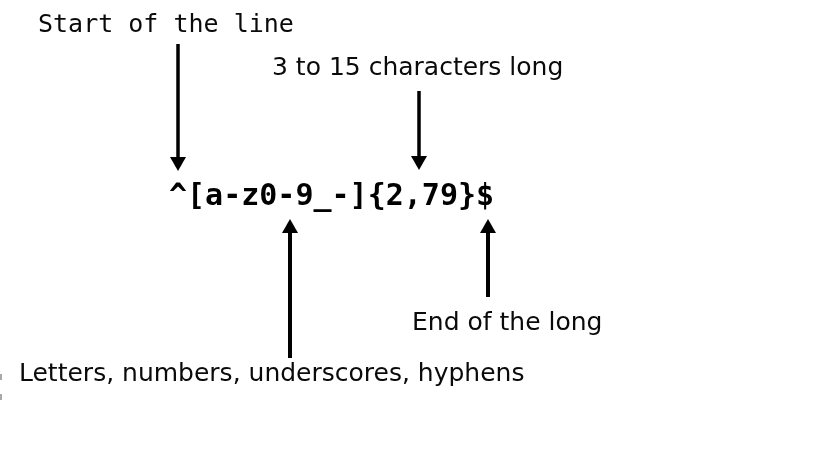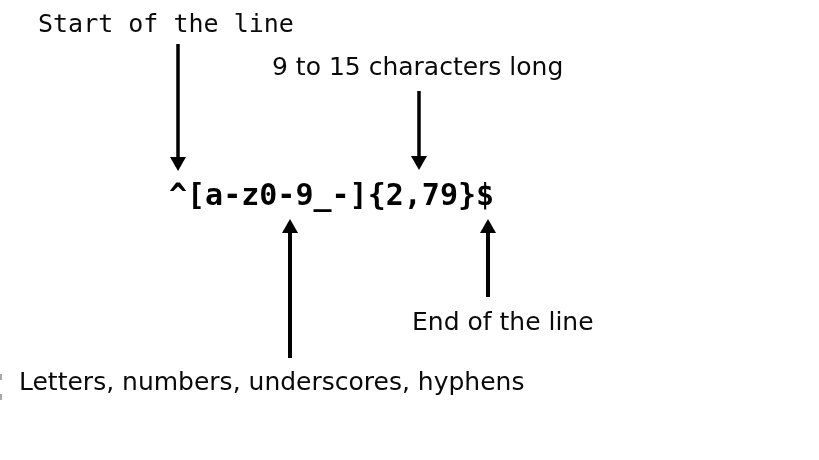--- a/index.html
+++ b/index.html
@@ -33,21 +33,21 @@
     font-family: "DejaVu Sans Mono", "Liberation Mono", monospace;
     font-weight: bold;
     font-size: 30px;
     line-height: 1.2;
     color: #000000;
     white-space: nowrap;
   }
   .start-label   { left: 38px;  top: 9px; }
   .chars-label   { left: 272px; top: 52px; }
   .end-label     { left: 412px; top: 307px; }
-  .letters-label { left: 19px;  top: 367px; }
+  .letters-label { left: 19px;  top: 358px; }
   svg.arrow-layer {
     position: absolute;
     left: 0;
     top: 0;
     pointer-events: none;
   }
   .edge-artifact {
     position: absolute;
     width: 2px;
     height: 6px;
@@ -57,25 +57,25 @@
   .edge-artifact.a { top: 374px; }
   .edge-artifact.b { top: 394px; }
 </style>
 </head>
 <body>
 
 <div class="canvas">
 
   <div class="label label-mono start-label">Start of the line</div>
 
-  <div class="label chars-label">9 to 15 characters long</div>
+  <div class="label chars-label">3 to 15 characters long</div>
 
   <div class="regex">^[a-z0-9_-]{2,79}$</div>
 
-  <div class="label end-label">End of the line</div>
+  <div class="label end-label">End of the long</div>
 
   <div class="label letters-label">Letters, numbers, underscores, hyphens</div>
 
   <svg class="arrow-layer" width="819" height="460" viewBox="0 0 819 460">
 
     <g fill="#000" stroke="#000">
       <line x1="178" y1="44" x2="178" y2="158" stroke-width="3.5"></line>
       <polygon points="170,157 186,157 178,171" stroke="none"></polygon>
     </g>
 

